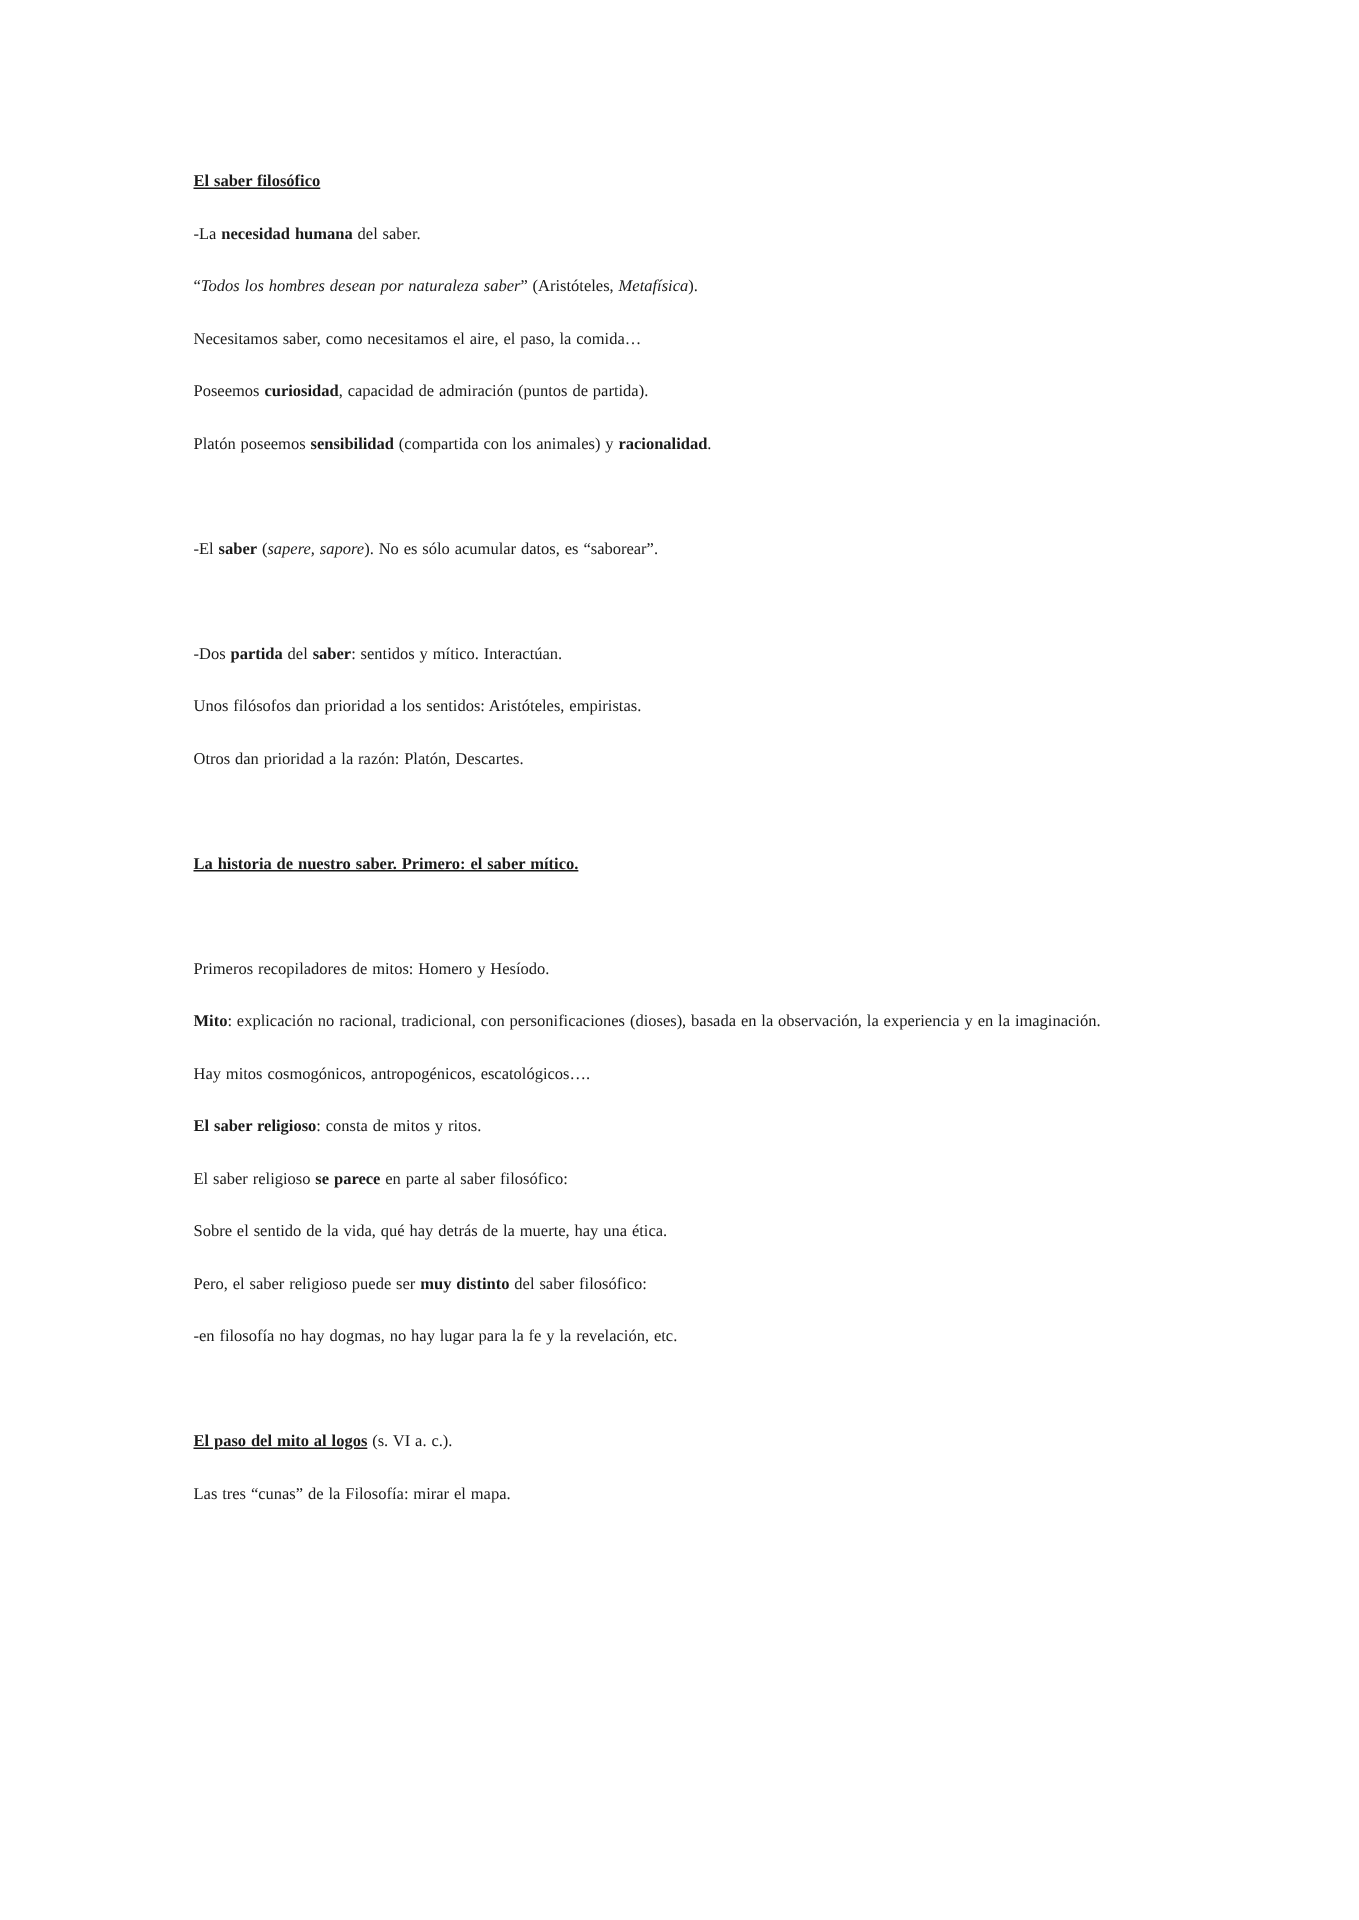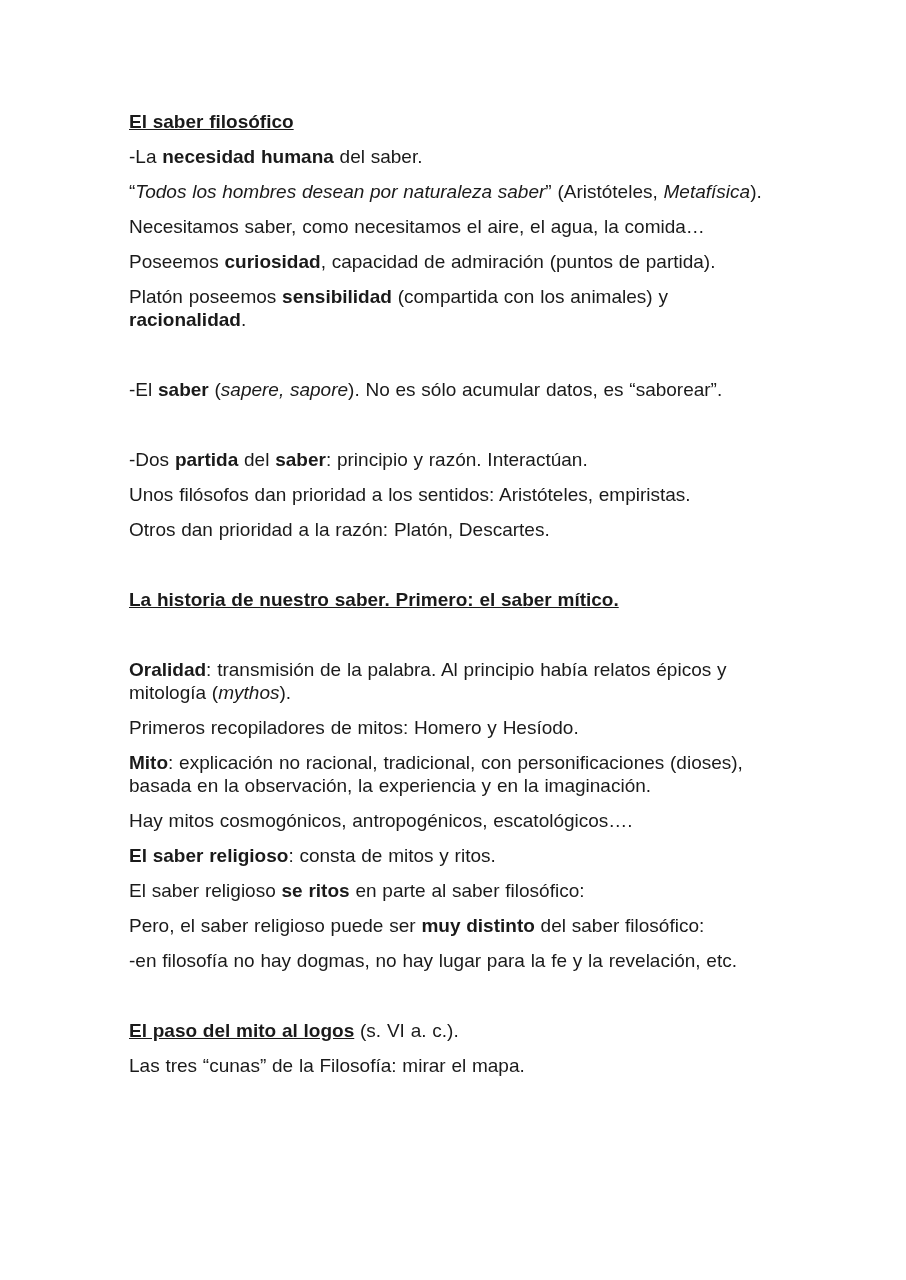--- a/index.html
+++ b/index.html
@@ -16,53 +16,54 @@
   }
   .page {
     box-sizing: border-box;
     width: 906px;
     height: 1280px;
     padding: 110px 130px 0 129px;
     background: #ffffff;
   }
   .para {
     margin: 0 0 12px 0;
-    font-size: 19px;
+    font-size: 11px;
     line-height: 23px;
     word-spacing: 0.5px;
+    font-family: Liberation Serif, serif;
   }
   .para.heading { font-weight: bold; }
   .spacer { height: 35px; }
   .b { font-weight: bold; }
   .i { font-style: italic; }
   .u { text-decoration: underline; }
 </style>
 </head>
 <body>
 
 <div class="page">
     <p class="para heading"><span class="b u">El saber filosófico</span></p>
     <p class="para"><span>-La </span><span class="b">necesidad humana</span><span> del saber.</span></p>
     <p class="para"><span>“</span><span class="i">Todos los hombres desean por naturaleza saber</span><span>” (Aristóteles, </span><span class="i">Metafísica</span><span>).</span></p>
-    <p class="para"><span>Necesitamos saber, como necesitamos el aire, el agua, la comida…</span></p>
+    <p class="para"><span>Necesitamos saber, como necesitamos el aire, el paso, la comida…</span></p>
     <p class="para"><span>Poseemos </span><span class="b">curiosidad</span><span>, capacidad de admiración (puntos de partida).</span></p>
     <p class="para"><span>Platón poseemos </span><span class="b">sensibilidad</span><span> (compartida con los animales) y </span><span class="b">racionalidad</span><span>.</span></p>
     <div class="spacer"></div>
     <p class="para"><span>-El </span><span class="b">saber</span><span> (</span><span class="i">sapere, sapore</span><span>). No es sólo acumular datos, es “saborear”.</span></p>
     <div class="spacer"></div>
-    <p class="para"><span>-Dos </span><span class="b">partida</span><span> del </span><span class="b">saber</span><span>: principio y razón. Interactúan.</span></p>
+    <p class="para"><span>-Dos </span><span class="b">partida</span><span> del </span><span class="b">saber</span><span>: sentidos y mítico. Interactúan.</span></p>
     <p class="para"><span>Unos filósofos dan prioridad a los sentidos: Aristóteles, empiristas.</span></p>
     <p class="para"><span>Otros dan prioridad a la razón: Platón, Descartes.</span></p>
     <div class="spacer"></div>
     <p class="para heading"><span class="b u">La historia de nuestro saber. Primero: el saber mítico.</span></p>
     <div class="spacer"></div>
-    <p class="para"><span class="b">Oralidad</span><span>: transmisión de la palabra. Al principio había relatos épicos y mitología (</span><span class="i">mythos</span><span>).</span></p>
     <p class="para"><span>Primeros recopiladores de mitos: Homero y Hesíodo.</span></p>
     <p class="para"><span class="b">Mito</span><span>: explicación no racional, tradicional, con personificaciones (dioses), basada en la observación, la experiencia y en la imaginación.</span></p>
     <p class="para"><span>Hay mitos cosmogónicos, antropogénicos, escatológicos….</span></p>
     <p class="para"><span class="b">El saber religioso</span><span>: consta de mitos y ritos.</span></p>
-    <p class="para"><span>El saber religioso </span><span class="b">se ritos</span><span> en parte al saber filosófico:</span></p>
+    <p class="para"><span>El saber religioso </span><span class="b">se parece</span><span> en parte al saber filosófico:</span></p>
+    <p class="para"><span>Sobre el sentido de la vida, qué hay detrás de la muerte, hay una ética.</span></p>
     <p class="para"><span>Pero, el saber religioso puede ser </span><span class="b">muy distinto</span><span> del saber filosófico:</span></p>
     <p class="para"><span>-en filosofía no hay dogmas, no hay lugar para la fe y la revelación, etc.</span></p>
     <div class="spacer"></div>
     <p class="para heading"><span class="b u">El paso del mito al logos</span><span style="font-weight: normal;"> (s. VI a. c.).</span></p>
     <p class="para"><span>Las tres “cunas” de la Filosofía: mirar el mapa.</span></p>
   </div>
 
 </body></html>

